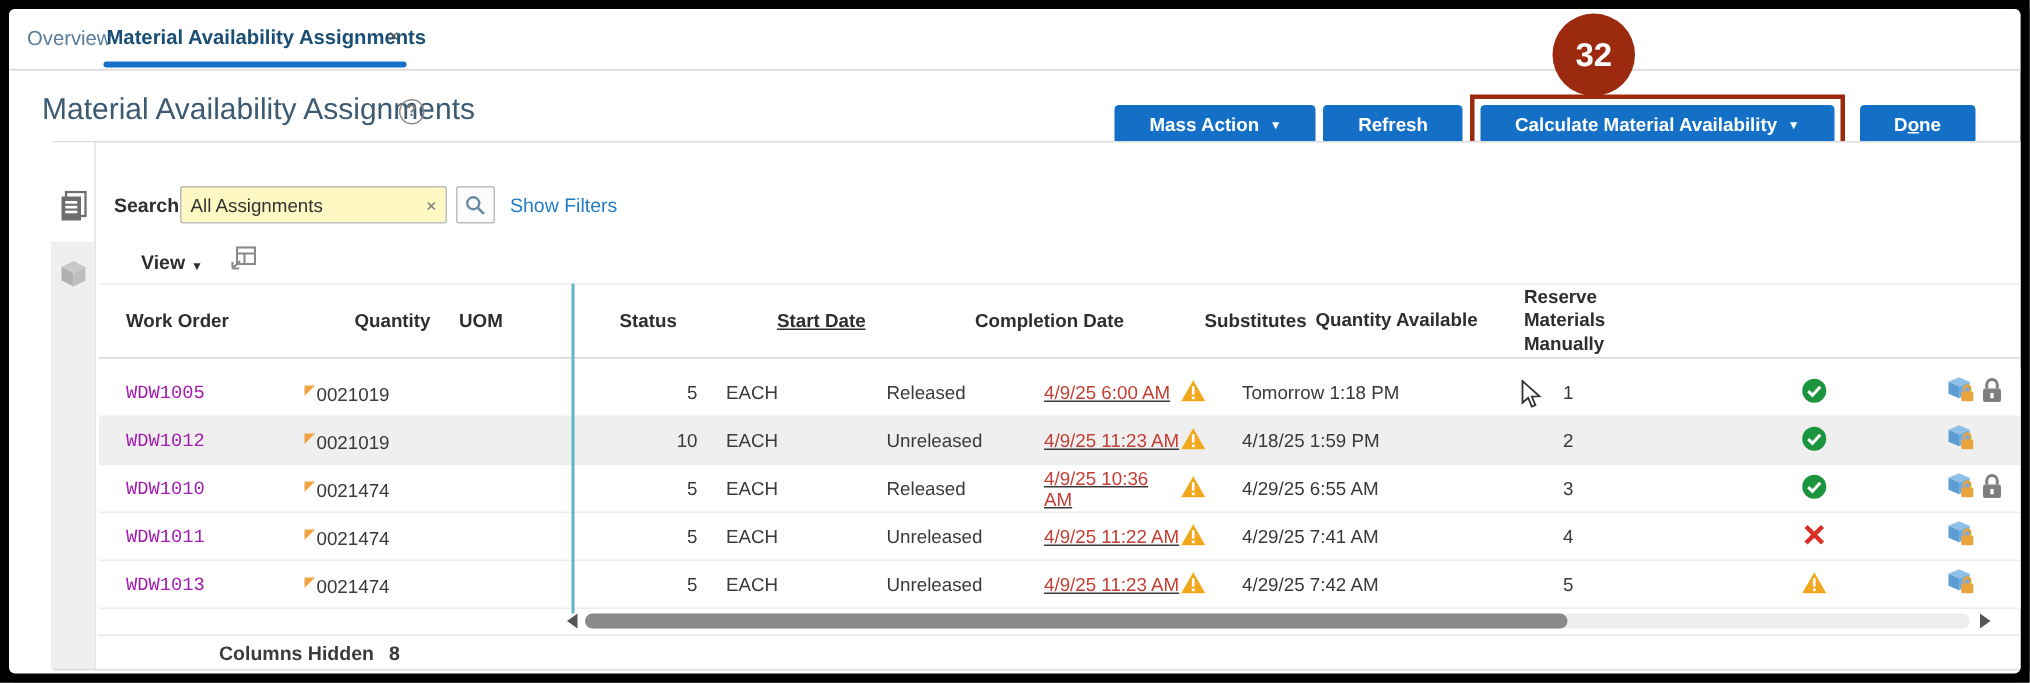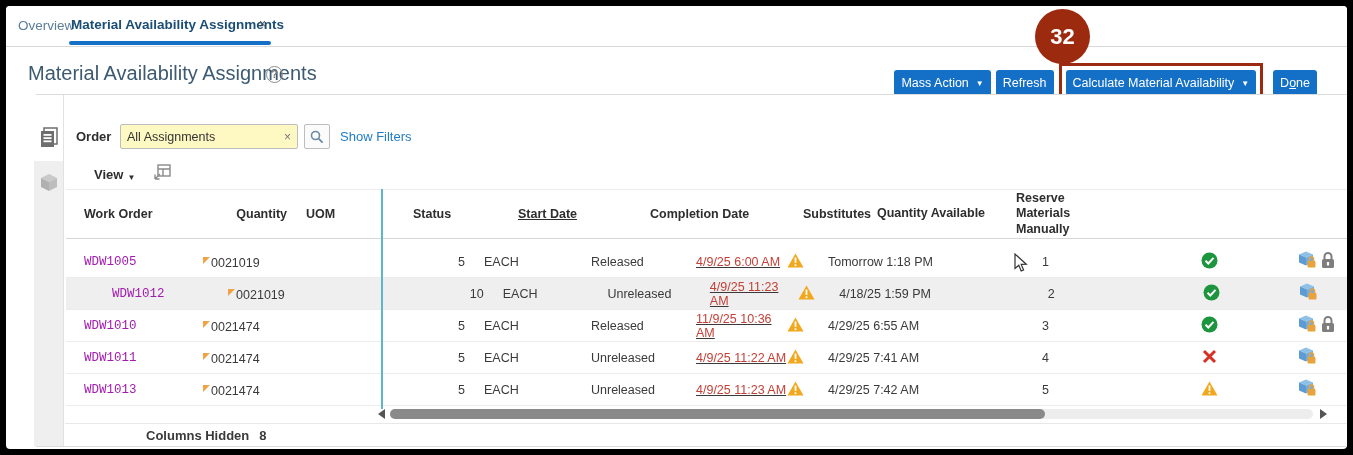--- a/index.html
+++ b/index.html
@@ -10,21 +10,21 @@
   .tabbar { position:absolute; left:0; top:0; width:100%; height:41px; background:#fff; border-bottom:1px solid #d8d8d8; }
   .tab-overview { position:absolute; left:12px; top:12px; font-size:13.5px; color:#5b7e9b; cursor:pointer; }
   .tab-active { position:absolute; left:65px; top:11px; font-size:13.5px; font-weight:bold; color:#1a4e74; }
   .tab-close { position:absolute; left:253px; top:11px; font-size:12px; color:#555; cursor:pointer; }
   .tab-underline { position:absolute; left:63px; top:35px; width:202px; height:4px; background:#1470c6; border-radius:2px; }
 
   
   .page-title { position:absolute; left:22px; top:56px; font-size:20px; color:#3c5a72; }
   .help-icon { position:absolute; left:260px; top:60px; width:17px; height:17px; border:1.5px solid #8d8d8d; border-radius:50%; color:#777; font-size:11px; font-weight:bold; text-align:center; line-height:15px; }
   .btn-row { position:absolute; top:57px; right:30px; display:flex; align-items:center; }
-  .btn { background:#1470c6; color:#fff; font-size:12.5px; font-weight:normal; border:none; border-radius:3px; height:26px; padding:0 7px; display:flex; align-items:center; gap:7px; cursor:pointer; font-family:"Liberation Sans", sans-serif; }
+  .btn { background:#1470c6; color:#fff; font-size:12.5px; font-weight:bold; border:none; border-radius:3px; height:26px; padding:0 23px; display:flex; align-items:center; gap:7px; cursor:pointer; font-family:"Liberation Sans", sans-serif; }
   .caret { font-size:8px; line-height:1; position:relative; top:1px; }
   .btn + .btn { margin-left:5px; }
   .annot-wrap { position:relative; margin-left:5px; margin-right:10px; padding:4px; border:3px solid #9c2a0e; }
   .badge-32 { position:absolute; left:1029px; top:3px; width:55px; height:55px; background:#9c2a0e; border-radius:50%; color:#fff; font-size:22px; font-weight:bold; display:flex; align-items:center; justify-content:center; z-index:5; }
   .last-calc { position:absolute; top:98px; right:26px; font-size:12.5px; color:#444; }
   .last-calc b { color:#2e2e2e; margin-right:6px; }
 
   
   .panel { position:absolute; left:28px; top:88px; width:1318px; height:353px; border:1px solid #dcdcdc; border-radius:3px; background:#fff; }
   .sidebar { position:absolute; left:28px; top:89px; width:30px; height:351px; background:#fff; border-right:1px solid #e2e2e2; }
@@ -41,21 +41,21 @@
   .show-filters { position:absolute; left:334px; top:123px; font-size:13px; color:#1f7cc7; cursor:pointer; }
 
   .view-menu { position:absolute; left:88px; top:161px; font-size:13px; font-weight:bold; color:#2e2e2e; cursor:pointer; }
   .view-menu .caret { font-size:8px; color:#2e2e2e; margin-left:4px; }
   .detach-icon { position:absolute; left:148px; top:158px; cursor:pointer; }
 
   
   .tablewrap { position:absolute; left:60px; top:183px; width:1287px; }
   .thead { display:flex; height:50px; align-items:center; border-top:1px solid #ececec; border-bottom:1px solid #d6d6d6; font-size:12.5px; font-weight:bold; color:#2e2e2e; }
   .trow { display:flex; height:32px; align-items:center; font-size:12.5px; color:#3a3a3a; border-bottom:1px solid #ececec; background:#fff; }
-  .trow.selected { background:#efefef;padding-left:28px; }
+  .trow.selected { background:#efefef; }
   .rows { margin-top:7px; }
 
   .c0{width:137px; padding-left:18px;} .c1{width:178px;}
   .c2{width:90px; text-align:right; padding-right:6px;}
   .c3{width:107px; padding-left:13px;} .c4{width:118px; padding-left:13px;}
   .c5{width:130px; display:flex; align-items:center; justify-content:space-between; padding-right:22px;text-decoration:underline;}
   .c6{width:130px; padding-left:2px;}
   .c7{width:100px; text-align:right; padding-right:7px;}
   .c8{width:98px; padding-left:25px;}
   .c9{width:110px; display:flex; justify-content:center;}
@@ -144,21 +144,21 @@
     </span>
     <span class="side-icon" style="top:78px;">
       <svg width="18" height="19" viewBox="0 0 18 19">
         <polygon points="9,1 17,5 9,9 1,5" fill="#c9c9c9"></polygon>
         <polygon points="1,5 9,9 9,18 1,14" fill="#b0b0b0"></polygon>
         <polygon points="17,5 9,9 9,18 17,14" fill="#bdbdbd"></polygon>
       </svg>
     </span>
   </div>
 
-  <span class="lbl search-label">Order</span>
+  <span class="lbl search-label">Search</span>
   <div class="search-box">
     <span class="val">All Assignments</span>
     <span class="clear-x">×</span>
   </div>
   <div class="search-btn">
     <svg width="14" height="14" viewBox="0 0 14 14">
       <circle cx="5.5" cy="5.5" r="4" fill="none" stroke="#6b8aa5" stroke-width="1.6"></circle>
       <line x1="8.6" y1="8.6" x2="12.6" y2="12.6" stroke="#6b8aa5" stroke-width="1.8"></line>
     </svg>
   </div>
@@ -281,21 +281,21 @@
         <div class="trow">
       <div class="c0"><span class="wo-link">WDW1010</span></div>
       <div class="c1"><span class="item-cell">
               <span class="item-flag"></span>
               <span>0021474</span>
             </span></div>
       <div class="c2">5</div>
       <div class="c3">EACH</div>
       <div class="c4">Released</div>
       <div class="c5">
-            <span class="date-red">11/9/25 10:36 AM</span>
+            <span class="date-red">4/9/25 10:36 AM</span>
             <span class="ico">
         <svg width="17" height="15" viewBox="0 0 17 15">
                 <polygon points="8.5,0.5 16.5,14.5 0.5,14.5" fill="#f2a81c"></polygon>
                 <rect x="7.6" y="4.5" width="1.8" height="5.5" fill="#fff"></rect>
                 <rect x="7.6" y="11.3" width="1.8" height="1.8" fill="#fff"></rect>
               </svg></span>
       </div>
       <div class="c6">4/29/25 6:55 AM</div>
       <div class="c7">3</div>
       <div class="c8"></div>

